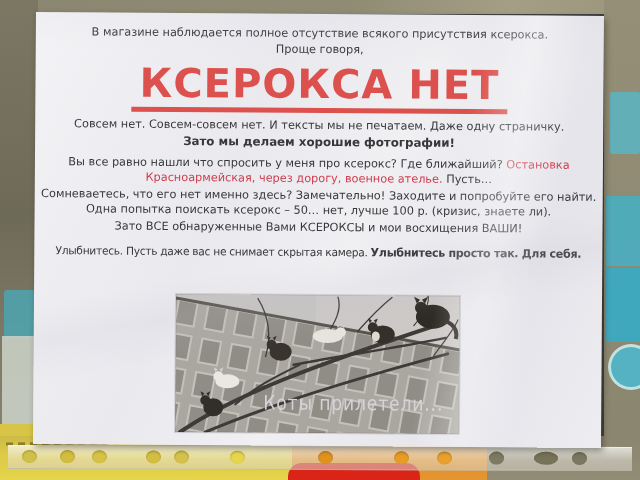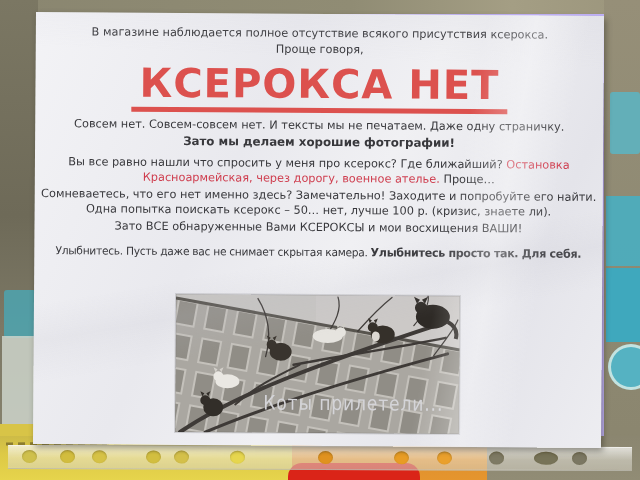--- a/index.html
+++ b/index.html
@@ -1,17 +1,17 @@
 <!DOCTYPE html>
 <html><head>
 <meta charset="utf-8">
 <style>
   html,body{margin:0;padding:0;background:#555;}
   .scene{position:relative;width:640px;height:480px;overflow:hidden;
-    background:#c4b5fd;font-family:"DejaVu Sans",sans-serif;}
+    background:#404040;font-family:"DejaVu Sans",sans-serif;}
   
   .bg-top{position:absolute;left:0;top:0;width:640px;height:14px;
     background:linear-gradient(90deg,#8a8670 0%,#908c74 55%,#a49e84 80%,#9b957c 100%);}
   .bg-left{position:absolute;left:0;top:0;width:38px;height:480px;
     background:linear-gradient(180deg,#7b7763 0%,#6e6a58 45%,#7d7966 70%,#8a8670 100%);}
   .patch{position:absolute;}
   .bg-left .p1{left:4px;top:290px;width:32px;height:48px;background:#4aa7b5;opacity:.8;border-radius:3px;}
   .bg-left .p2{left:2px;top:336px;width:34px;height:88px;background:#ccd4ca;opacity:.85;}
   .bg-left .p3{left:0;top:424px;width:38px;height:56px;background:#d8c447;}
   .bg-right{position:absolute;right:0;top:0;width:36px;height:480px;
@@ -108,21 +108,21 @@
   </div>
 
   <div class="paper">
     <div class="line1">В магазине наблюдается полное отсутствие всякого присутствия ксерокса.</div>
     <div class="line2">Проще говоря,</div>
     <div>
       <span class="headline">КСЕРОКСА НЕТ</span>
     </div>
     <div class="p">Совсем нет. Совсем-совсем нет. И тексты мы не печатаем. Даже одну страничку.</div>
     <div class="p bold">Зато мы делаем хорошие фотографии!</div>
-    <div class="p gap"><span>Вы все равно нашли что спросить у меня про ксерокс? Где ближайший? </span><span class="red">Остановка Красноармейская, через дорогу, военное ателье.</span><span> Проще…</span></div>
+    <div class="p gap"><span>Вы все равно нашли что спросить у меня про ксерокс? Где ближайший? </span><span class="red">Остановка Красноармейская, через дорогу, военное ателье.</span><span> Пусть…</span></div>
     <div class="p">Сомневаетесь, что его нет именно здесь? Замечательно! Заходите и попробуйте его найти. Одна попытка поискать ксерокс – 50… нет, лучше 100 р. (кризис, знаете ли).</div>
     <div class="p">Зато ВСЕ обнаруженные Вами КСЕРОКСЫ и мои восхищения ВАШИ!</div>
     <div class="p5"><span>Улыбнитесь. Пусть даже вас не снимает скрытая камера. </span><b>Улыбнитесь просто так. Для себя.</b></div>
 
     <div class="photo">
       <svg width="284" height="138" viewBox="0 0 284 138" xmlns="http://www.w3.org/2000/svg">
         <defs>
           <pattern id="win" width="30" height="34" patternUnits="userSpaceOnUse" patternTransform="rotate(10)">
             <rect x="4" y="5" width="19" height="24" fill="#8b8881" stroke="#c9c6c0" stroke-width="2"></rect>
           </pattern>

